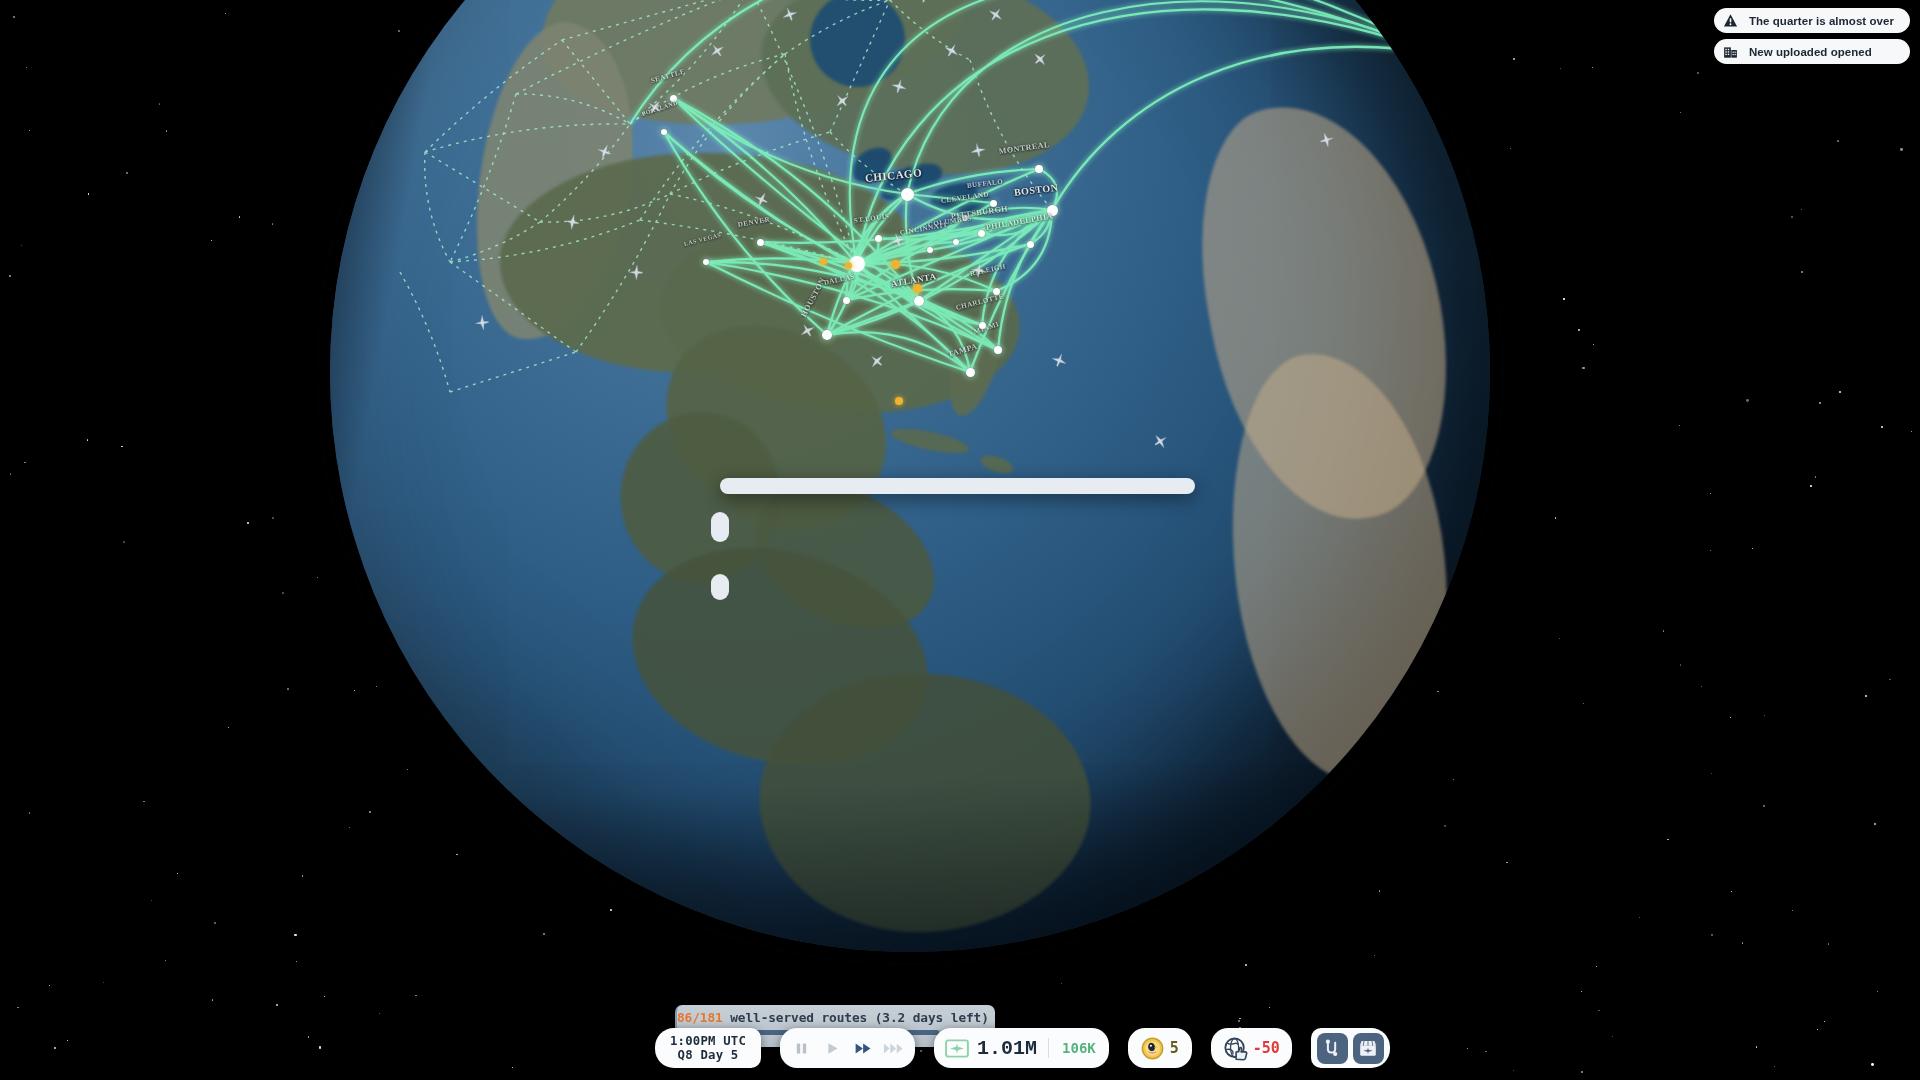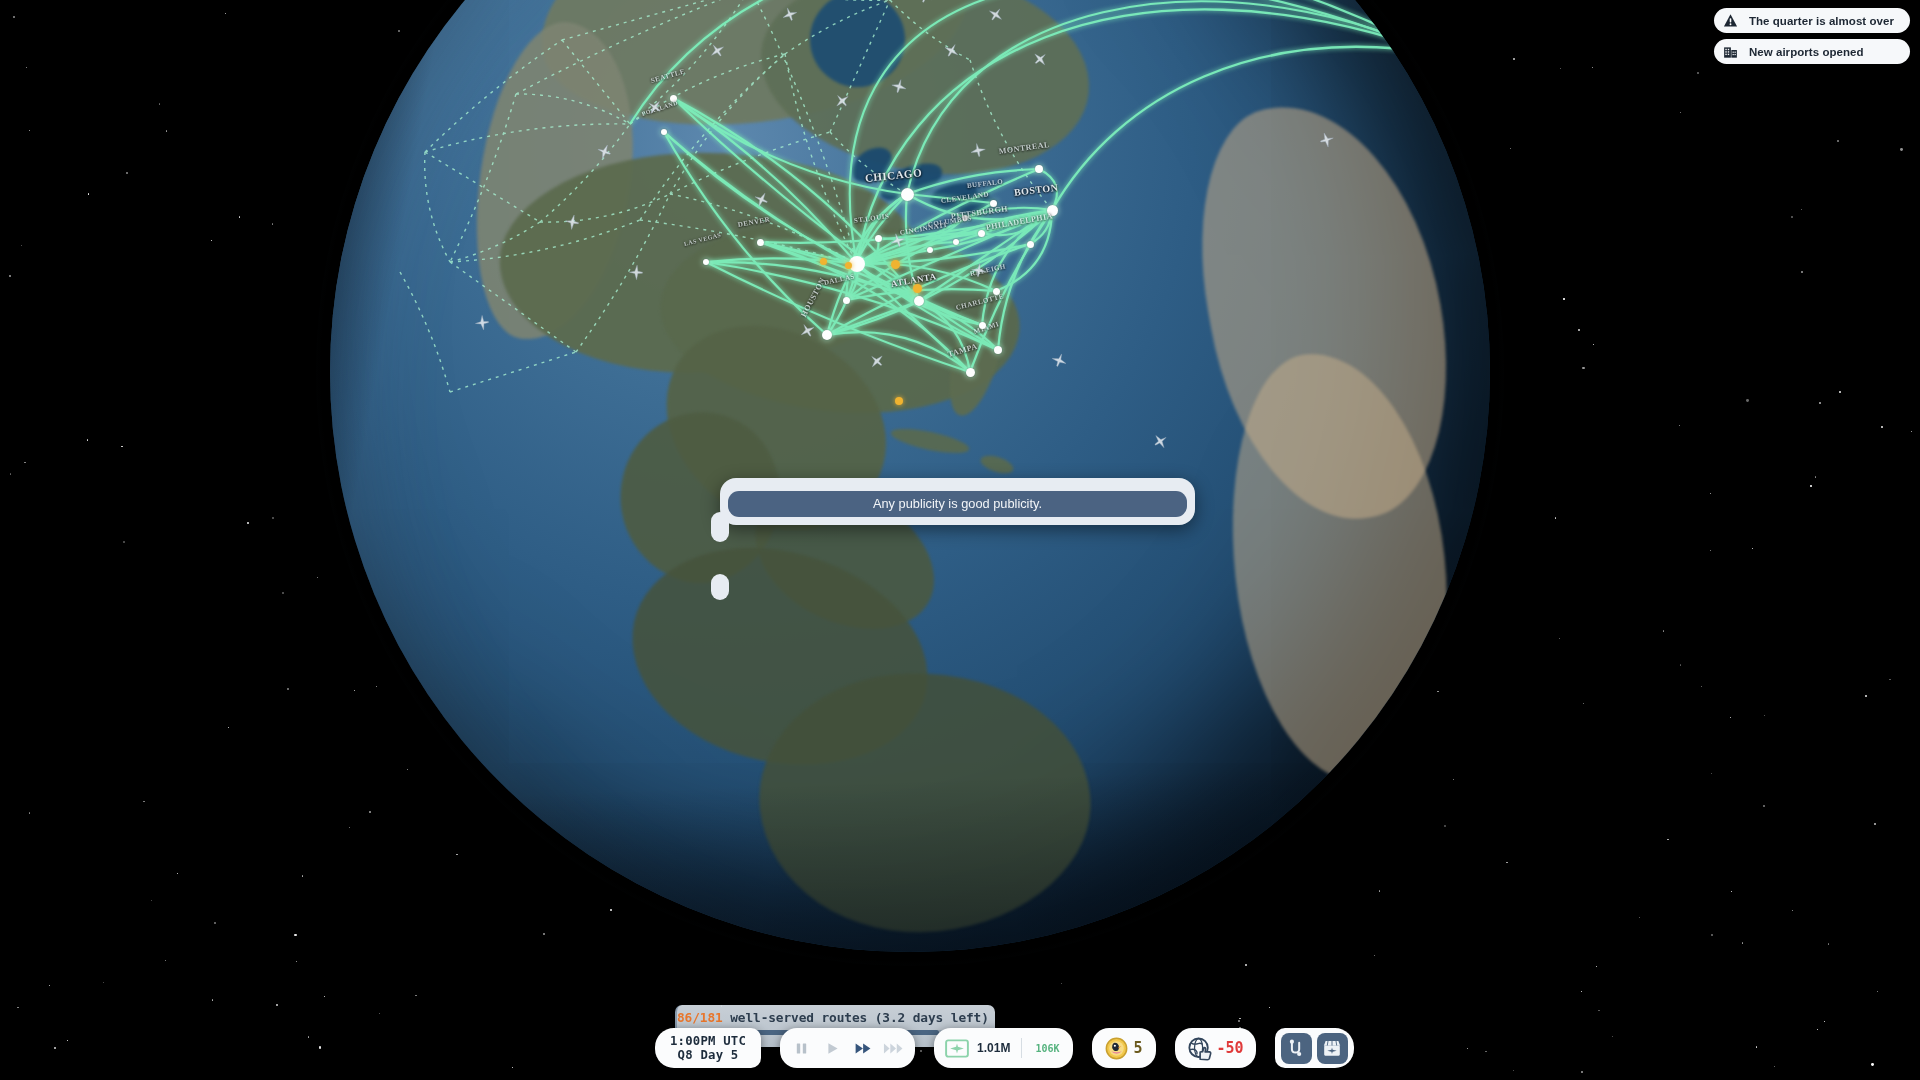--- a/index.html
+++ b/index.html
@@ -151,23 +151,23 @@
   #clock div {
     font-family:"DejaVu Sans Mono", monospace;
     font-size:12.3px; font-weight:bold; color:#1d2c3c;
     line-height:14px; letter-spacing:0.2px;
   }
 
   #speed { padding:0 10px; display:flex; align-items:center; gap:9px; }
   .sp-btn { cursor:pointer; display:flex; align-items:center; width:22px; justify-content:center; }
 
   #money { padding:0 11px 0 11px; display:flex; align-items:center; gap:8px; }
-  #money .val { font-family:Liberation Sans, sans-serif; font-size:12px; font-weight:bold; color:#1d2c3c; }
+  #money .val { font-family:Liberation Mono, monospace; font-size:20px; font-weight:bold; color:#1d2c3c; }
   .sep { width:1px; height:20px; background:#d6dde3; }
-  #income { padding:0 13px; font-family:"DejaVu Sans Mono", monospace; font-size:10px; font-weight:bold; color:#56b37f; }
+  #income { padding:0 13px; font-family:"DejaVu Sans Mono", monospace; font-size:14px; font-weight:bold; color:#56b37f; }
 
   #fuel { padding:0 13px; display:flex; align-items:center; gap:6px; }
   #fuel .val { font-family:"DejaVu Sans Mono", monospace; font-size:15px; font-weight:bold; color:#6b5a1e; }
 
   #rep { padding:0 12px; display:flex; align-items:center; gap:3px; }
   #rep .val { font-family:"DejaVu Sans Mono", monospace; font-size:15px; font-weight:bold; color:#e03a3a; }
 
   #tools { padding:0 6px; display:flex; align-items:center; gap:5px; }
   .tool-btn {
     width:31px; height:31px; border-radius:8px;
@@ -652,21 +652,21 @@
         <rect x="2.5" y="7.7" width="1.5" height="1.5"></rect>
             <rect x="5.1" y="7.7" width="1.5" height="1.5"></rect>
         <rect x="2.5" y="10.3" width="1.5" height="1.5"></rect>
             <rect x="5.1" y="10.3" width="1.5" height="1.5"></rect>
         <rect x="10.2" y="8.1" width="1.3" height="1.3"></rect>
             <rect x="12.3" y="8.1" width="1.3" height="1.3"></rect>
         <rect x="10.2" y="10.6" width="1.3" height="1.3"></rect>
             <rect x="12.3" y="10.6" width="1.3" height="1.3"></rect>
       </g>
     </svg>
-    <span class="notif-txt">New airports opened</span>
+    <span class="notif-txt">New uploaded opened</span>
   </div>
 </div>
 
 <div id="goal-bar">
   <div id="goal-text"><span class="frac">86/181</span><span> well-served routes (3.2 days left)</span></div>
   <div id="goal-track">
     <div id="goal-fill" style="width: 84%;"></div>
   </div>
 </div>
 
@@ -765,16 +765,15 @@
             <line x1="15.4" y1="3.3" x2="16.2" y2="8.3"></line>
           </g>
           <path d="M11 10.4 L11.7 12.8 L16.2 14 L11.7 15.2 L11 17.6 L10.3 15.2 L5.8 14 L10.3 12.8 Z" fill="#4c6480"></path>
         </svg>
       </span>
     </div>
   </div>
 </div>
 
 <div id="dialog">
-  <div id="dlg-btn">Any publicity is good publicity.</div>
 </div>
 
 </div>
 
 </body></html>

